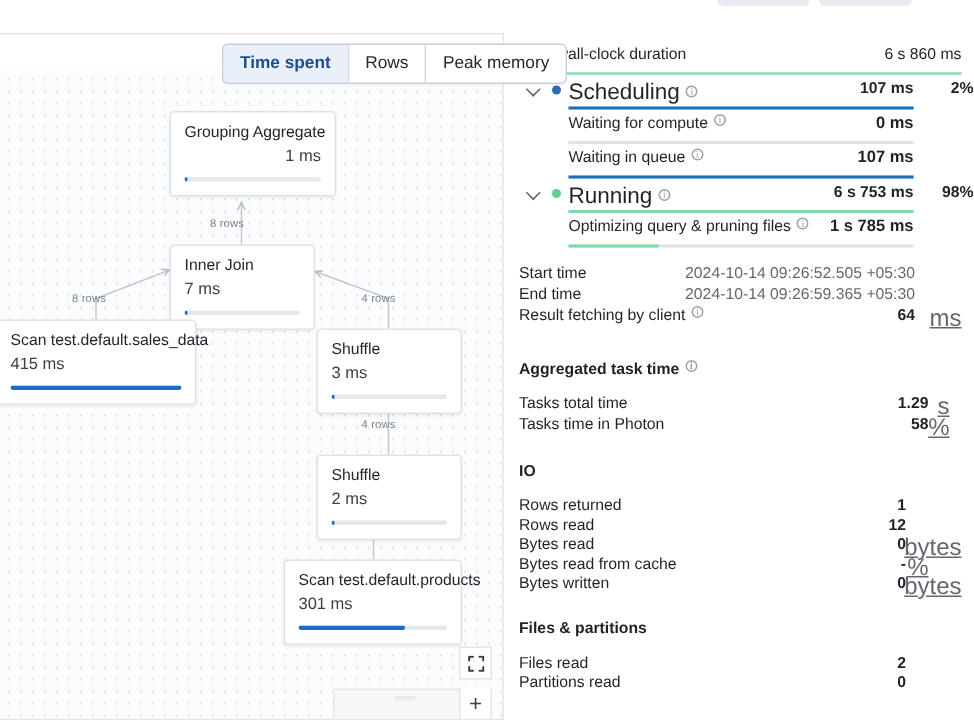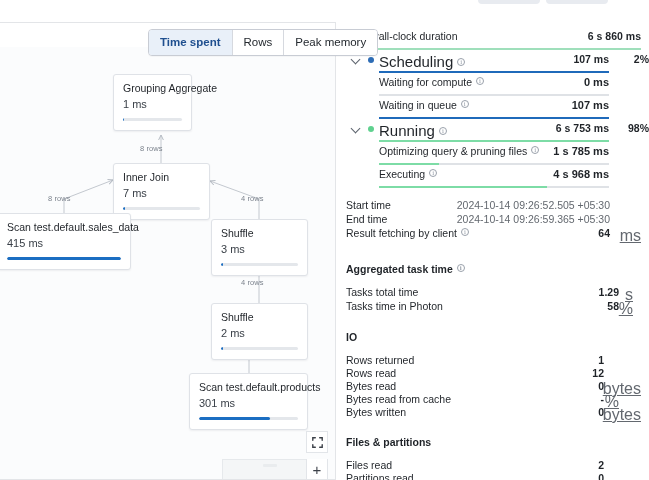--- a/index.html
+++ b/index.html
@@ -61,21 +61,21 @@
     padding: 7px 9px 9px 9px;
     box-shadow: 0 1px 2px rgba(16,22,26,.06);
   }
   .node .title { font-size: 10.5px; color: #1f2328; line-height: 13px; white-space: nowrap; }
   .node .sub { font-size: 11px; color: #3a4048; margin-top: 3px; line-height: 12px; }
   .node .track {
     margin-top: 8px; height: 3px; background: #e4e7eb; border-radius: 2px; position: relative; overflow: hidden;
   }
   .node .track > i { position: absolute; left:0; top:0; bottom:0; background: #1b6ec2; border-radius: 2px; display:block; }
 
-  #node-grouping { left: 113px; top: 27px; width: 79px; }
+  #node-grouping { left: 113px; top: 27px; width: 111px; text-align: right; }
   #node-innerjoin { left: 113px; top: 116px; width: 97px; }
   #node-scan-sales { left: -3px; top: 166px; width: 134px; }
   #node-shuffle-1 { left: 211px; top: 172px; width: 97px; }
   #node-shuffle-2 { left: 211px; top: 256px; width: 97px; }
   #node-scan-products { left: 189px; top: 326px; width: 119px; }
 
   
   .edges { position: absolute; left:0; top:24px; width:336px; height:434px; pointer-events:none; }
   .edge-label {
     position: absolute; font-size: 7.5px; color: #7c838d; background: transparent;
@@ -100,21 +100,21 @@
   .ctrl-btn.sep { margin-top: 6px; }
   .ctrl-btn .plus { font-size: 15px; line-height: 15px; font-weight: 400; }
 
   
   .right-panel { position: absolute; left: 346px; top: 28px; width: 295px; }
   .metric-row { position: relative; height: 23px; }
   .metric-row .label {
     position:absolute; left:0; top:2px; font-size: 10.5px; color: #1f2328; white-space: nowrap;
   }
   .metric-row .val {
-    position:absolute; right:0; top:2px; font-size: 10.5px; color:#1f2328; font-weight: bold; white-space:nowrap;
+    position:absolute; right:0; top:2px; font-size: 10.5px; color:#1f2328; font-weight: normal; white-space:nowrap;
   }
   .metric-row .bar {
     position:absolute; left:0; right:0; bottom: 1px; height: 2.5px; background:#dfe2e6; border-radius:0;
   }
   .metric-row .bar > i { position:absolute; left:0; top:0; bottom:0; display:block; }
 
   .info-ico {
     display:inline-block; width: 8px; height: 8px; border: 1px solid #9aa1ab; border-radius: 50%;
     position: relative; margin-left: 4px; vertical-align: 1px;
   }
@@ -321,29 +321,20 @@
     <div class="sub-row">
       <span class="label">
         <span>Optimizing query &amp; pruning files</span><span class="info-ico"></span>
       </span>
       <span class="val" style="right:32px;">1 s 785 ms</span>
       <span class="bar" style="right:32px;">
           <i style="width:26%; background:#7ddca6;"></i>
         </span>
     </div>
 
-    <div class="sub-row">
-      <span class="label">
-        <span>Executing</span><span class="info-ico"></span>
-      </span>
-      <span class="val" style="right:32px;">4 s 968 ms</span>
-      <span class="bar" style="right:32px;">
-          <i style="width:73%; background:#7ddca6;"></i>
-        </span>
-    </div>
 
     <div style="height:10px;"></div>
     <div class="kv-row" style="height:14px;">
       <span class="label">Start time</span>
       <span class="rv" style="right:31px;">2024-10-14 09:26:52.505 +05:30</span>
     </div>
     <div class="kv-row" style="height:14px;">
       <span class="label">End time</span>
       <span class="rv" style="right:31px;">2024-10-14 09:26:59.365 +05:30</span>
     </div>

